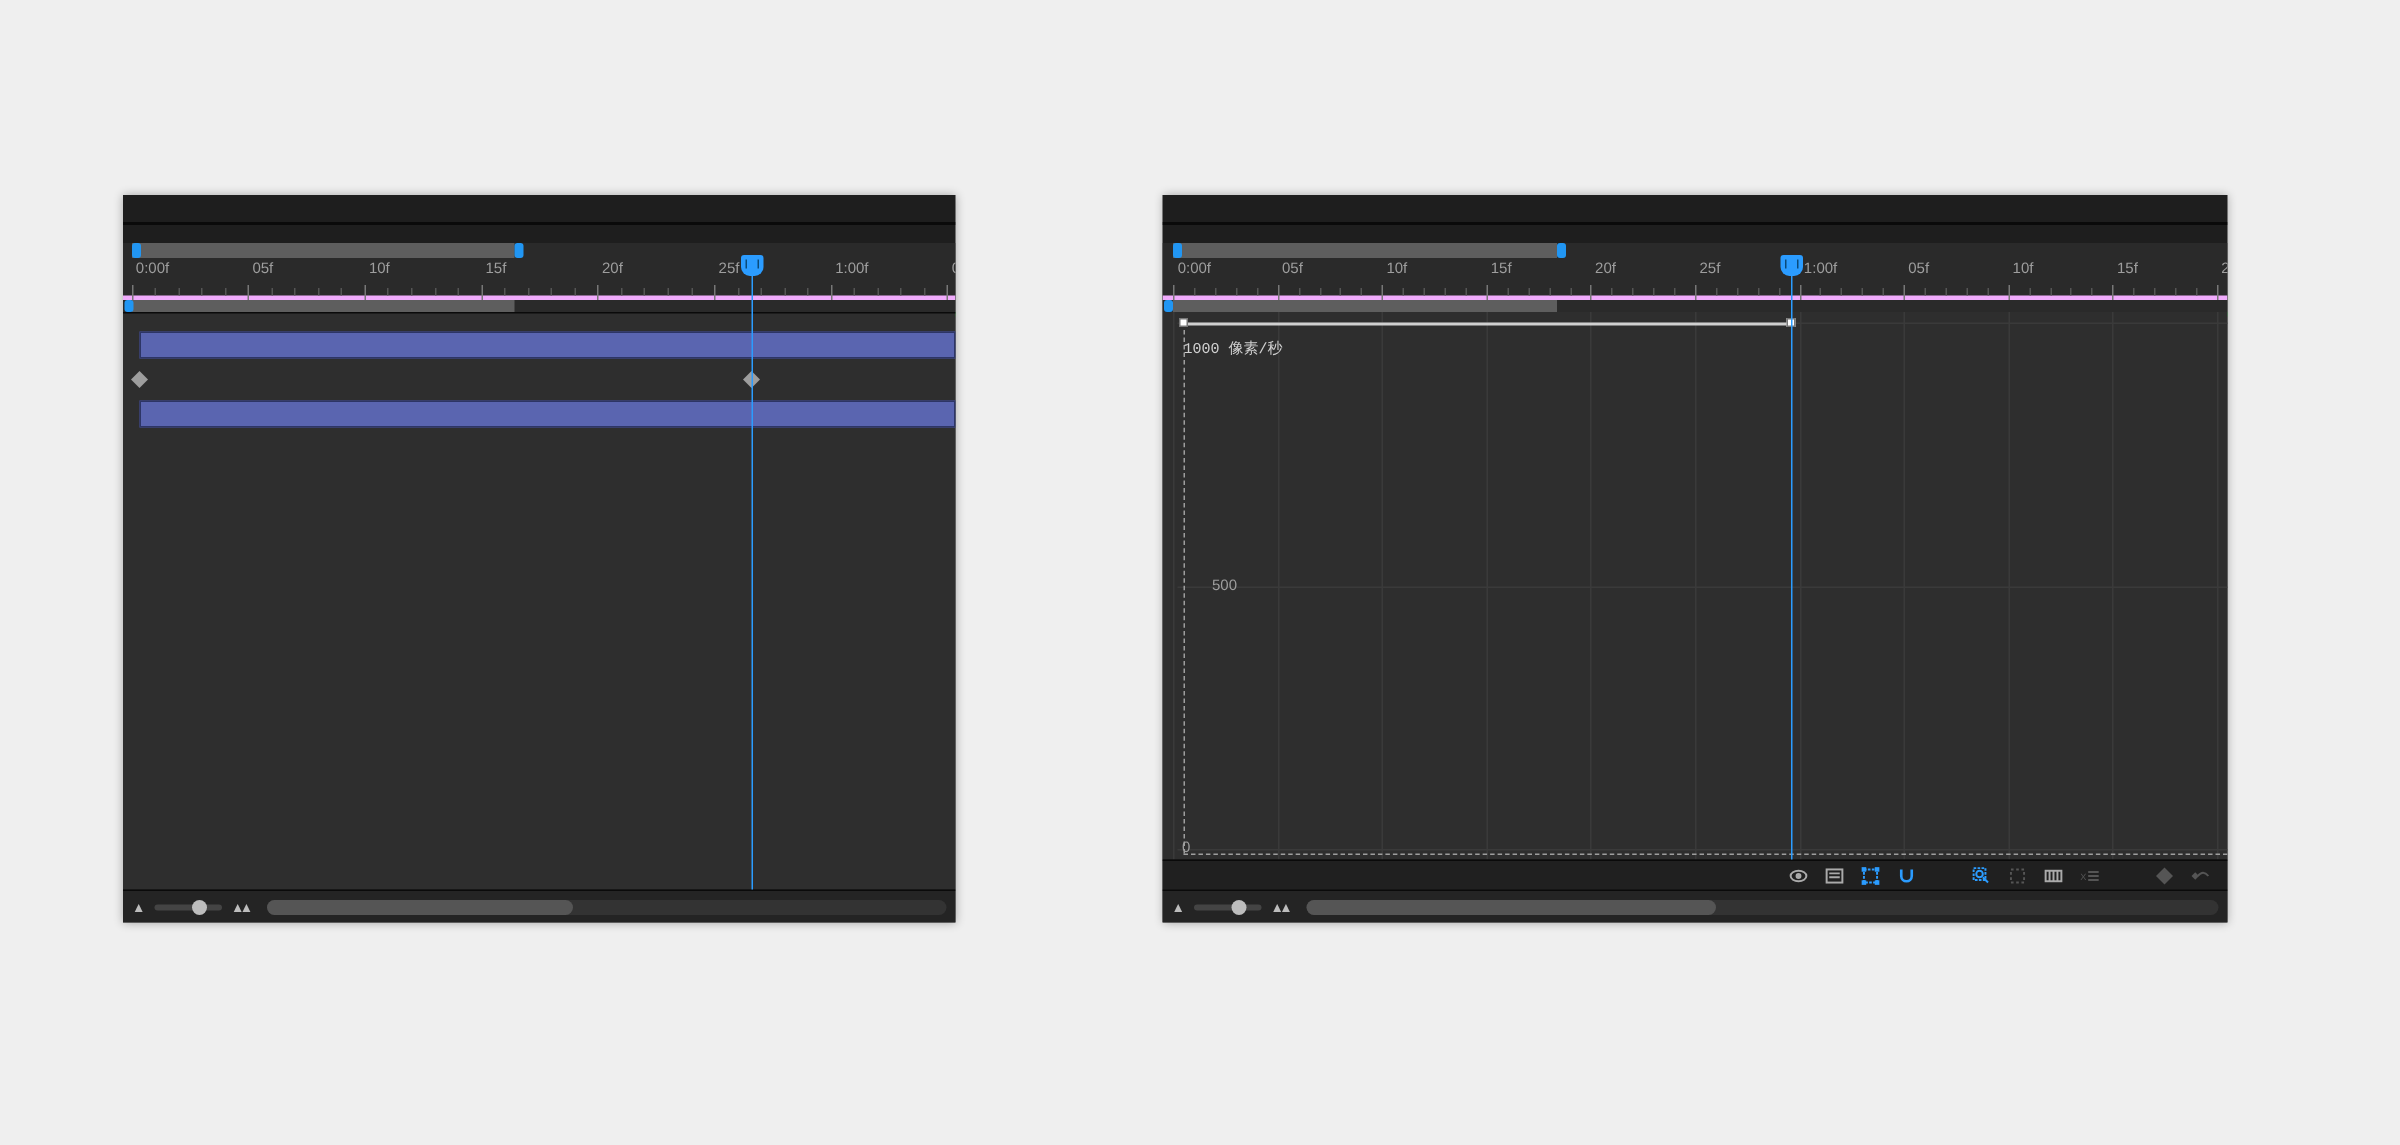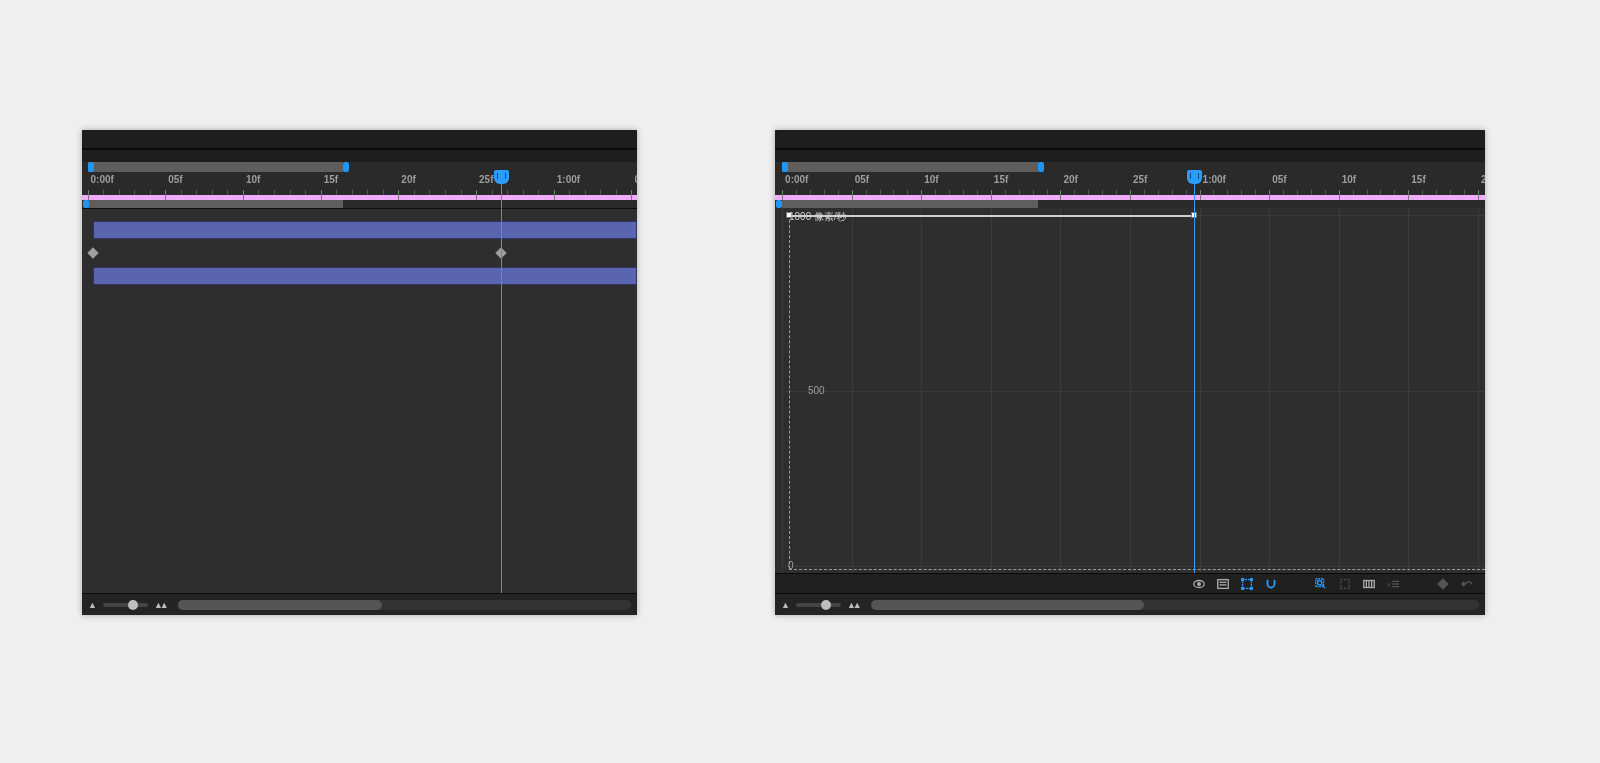--- a/index.html
+++ b/index.html
@@ -56,22 +56,21 @@
     background: #2196f3;
     border-radius: 2px;
   }
   .time-ruler {
     position: absolute;
     top: 42px;
     left: 0;
     right: 0;
     height: 28px;
     background: #2a2a2a;
-    border-bottom: 5px solid #f0abfc;
-    font-weight: bold;
+    border-bottom: 3px solid #f0abfc;
   }
   .tick {
     position: absolute;
     top: 0;
     height: 28px;
     display: flex;
     flex-direction: column;
     align-items: flex-start;
   }
   .tick-label {
@@ -194,22 +193,23 @@
   .graph-y-label {
     position:absolute;
     color:#9e9e9e;
     font-size:10px;
     left:13px;
   }
   .graph-title {
     position:absolute;
     color:#d0d0d0;
     font-size:10px;
-    top:2px; left:14px;
+    top:17px; left:14px;
     z-index:3;
+    font-family:Liberation Mono, monospace;
   }
   .graph-line {
     position:absolute;
     height:2px; background:#d0d0d0;
   }
   .graph-line-dashed-v {
     position:absolute;
     width:0;
     border-left:1px dashed #9e9e9e;
   }

